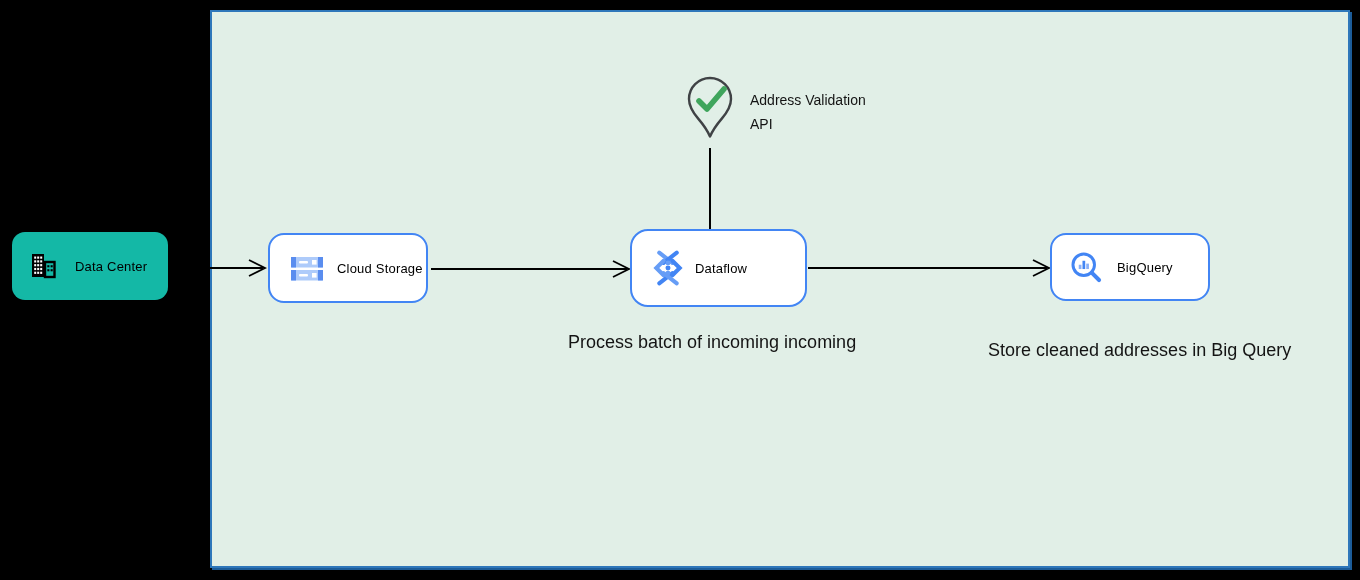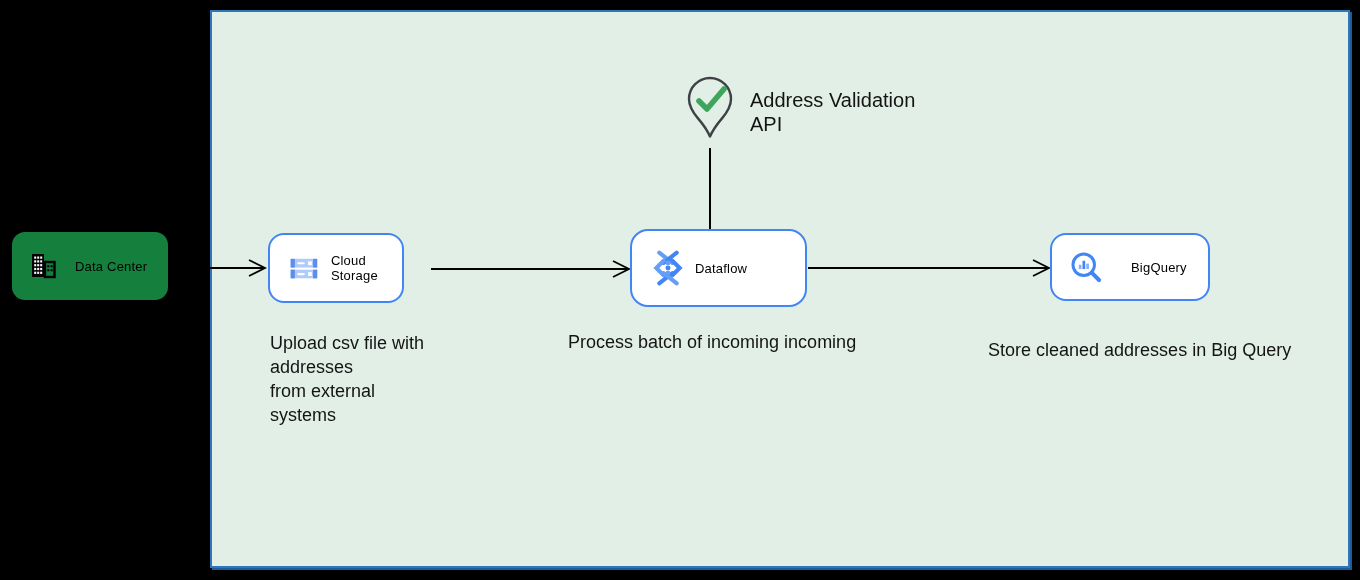--- a/index.html
+++ b/index.html
@@ -15,28 +15,28 @@
     box-shadow:2px 2px 0 0 #1c5c99;
   }
   .wires{position:absolute;left:0;top:0;width:1360px;height:580px;pointer-events:none;}
   .node{
     position:absolute;display:flex;align-items:center;box-sizing:border-box;
     background:#fff;border:2px solid #4285f4;
   }
   .node .label{font-size:13px;color:#000;letter-spacing:.2px;}
   .node-datacenter{
     left:12px;top:232px;width:156px;height:68px;border-radius:13px;
-    background:#15803d;border:none;padding-left:16px;gap:17px;
+    background:#14b8a6;border:none;padding-left:16px;gap:17px;
   }
-  .node-cloudstorage{left:268px;top:233px;width:136px;height:70px;border-radius:16px;padding-left:19px;gap:12px;}
+  .node-cloudstorage{left:268px;top:233px;width:160px;height:70px;border-radius:16px;padding-left:19px;gap:12px;}
   .node-dataflow{left:630px;top:229px;width:177px;height:78px;border-radius:18px;padding-left:17px;gap:8px;}
-  .node-bigquery{left:1050px;top:233px;width:160px;height:68px;border-radius:16px;padding-left:17px;gap:28px;}
+  .node-bigquery{left:1050px;top:233px;width:160px;height:68px;border-radius:16px;padding-left:17px;gap:14px;}
   .pin{position:absolute;left:687px;top:76px;width:46px;height:64px;}
   .callout-text{
-    position:absolute;left:750px;top:88px;font-size:20px;line-height:24px;
+    position:absolute;left:750px;top:88px;font-size:14px;line-height:24px;
     color:#141414;white-space:pre-line;
   }
   .note{
     position:absolute;font-size:18px;line-height:24px;color:#141414;white-space:pre-line;
   }
   .note-upload{left:270px;top:331px;width:350px;}
   .note-process{left:568px;top:330px;}
   .note-store{left:988px;top:330px;margin-top:8px;}
 </style>
 </head>
@@ -142,22 +142,18 @@
   <div class="pin">
     <svg width="46" height="64" viewBox="0 0 46 64">
       <path d="M23 2 C11.4 2 2 11.4 2 23 C2 31 6.2 36.8 11.2 42.6 C15.2 47.3 20 53.5 23 60.5 C26 53.5 30.8 47.3 34.8 42.6 C39.8 36.8 44 31 44 23 C44 11.4 34.6 2 23 2 Z" fill="none" stroke="#3f4245" stroke-width="2.4" stroke-linejoin="round"></path>
       <path d="M12 25 L20 33 L37 13" fill="none" stroke="#3fa55c" stroke-width="5.6" stroke-linecap="round" stroke-linejoin="round"></path>
     </svg>
   </div>
 
   <div class="callout-text">Address Validation
 API</div>
 
-  <div class="note note-upload">Upload csv file with
-addresses
-from external
-systems</div>
 
   <div class="note note-process">Process batch of incoming incoming</div>
 
   <div class="note note-store">Store cleaned addresses in Big Query</div>
 
 </div>
 
 </body></html>

